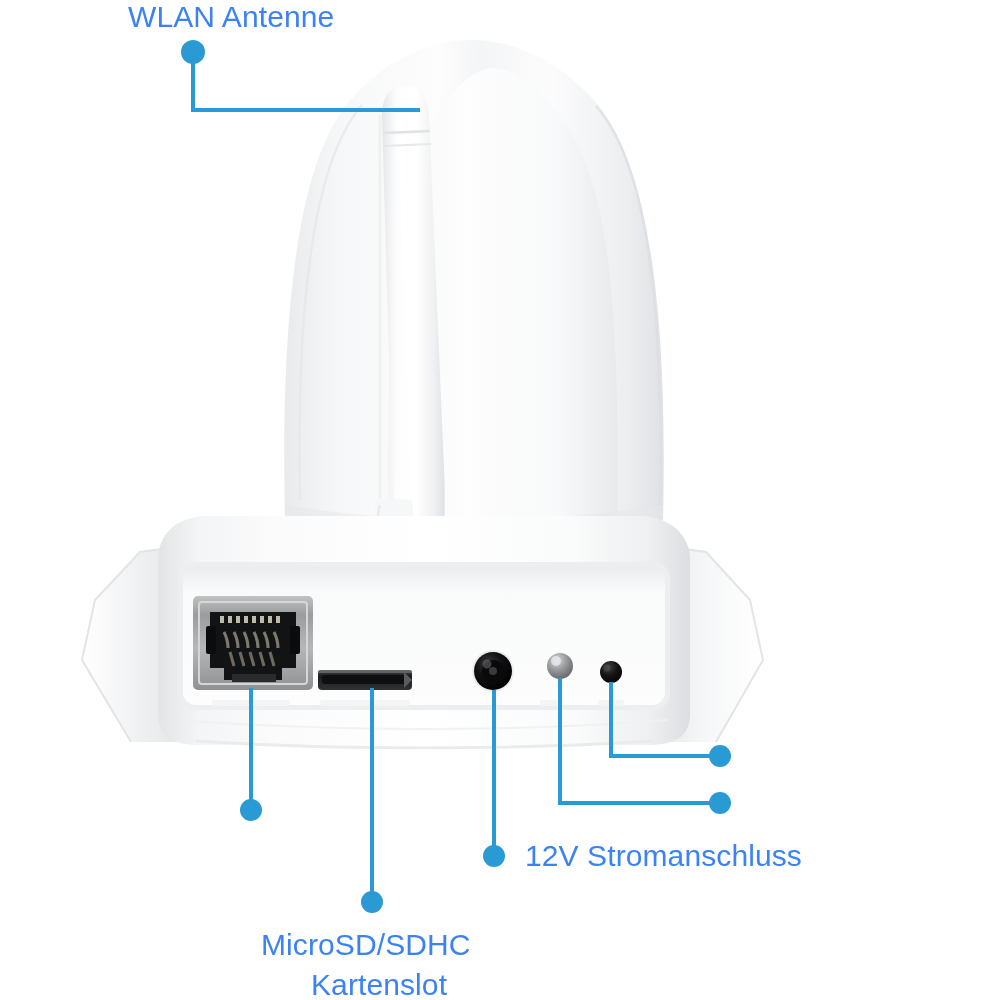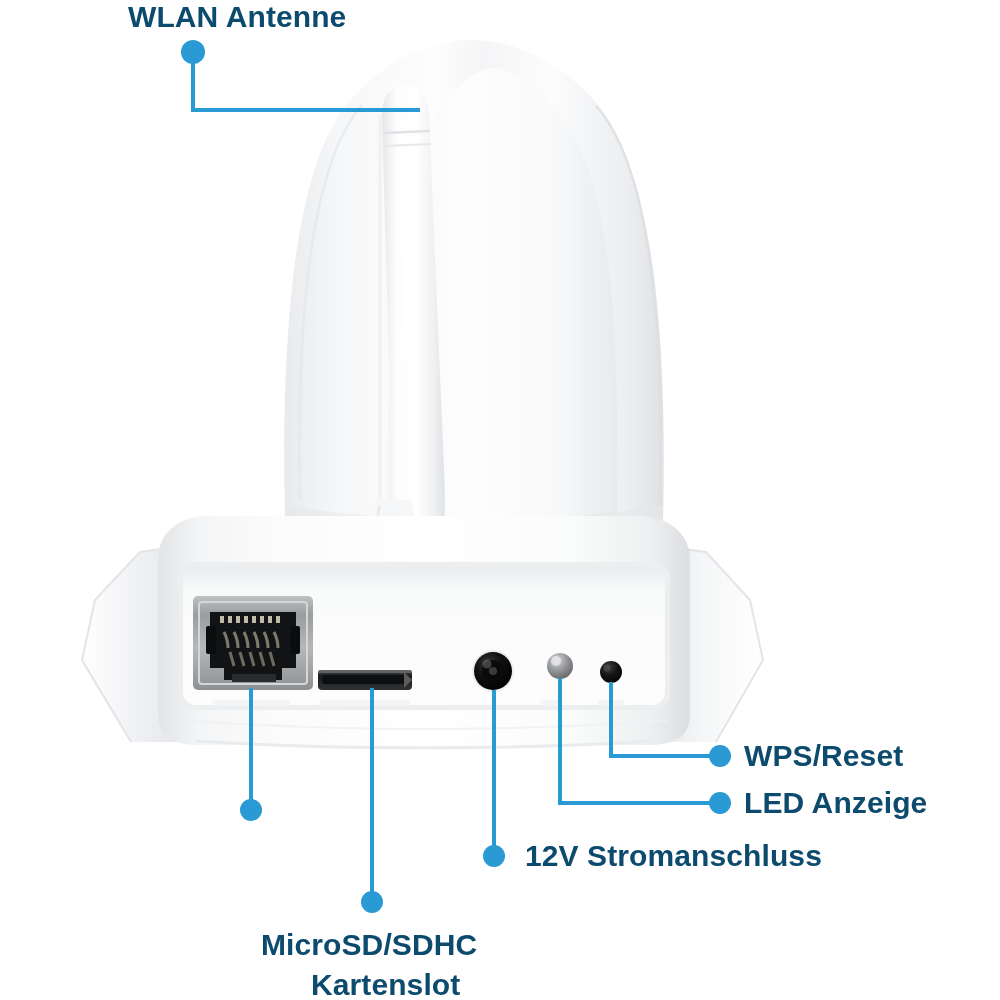--- a/index.html
+++ b/index.html
@@ -1,22 +1,22 @@
 <!DOCTYPE html>
 <html><head>
 <meta charset="utf-8">
 <style>
   html,body{margin:0;padding:0;background:#ffffff;}
   body{width:1000px;height:1000px;overflow:hidden;
        font-family:"Liberation Sans","DejaVu Sans",sans-serif;}
   #stage{position:relative;width:1000px;height:1000px;background:#fff;}
 
   
-  .lbl{position:absolute;color:#0c4a6e;font-size:30px;line-height:34px;
-       white-space:pre;letter-spacing:.1px;font-weight:700;}
+  .lbl{position:absolute;color:#3b82f6;font-size:30px;line-height:34px;
+       white-space:pre;letter-spacing:.1px;font-weight:400;}
   .lbl.ctr{text-align:center;}
 
   
   .vline{position:absolute;width:4px;background:#2a9ad5;}
   .hline{position:absolute;height:4px;background:#2a9ad5;}
   .dot{position:absolute;border-radius:50%;background:#2a9ad5;}
 
   
   #device{position:absolute;left:0;top:0;width:1000px;height:1000px;}
 </style>
@@ -247,17 +247,15 @@
   <div class="dot" style="left:709px;top:745px;width:22px;height:22px;"></div>
 
   <div class="lbl" style="left:128px;top:0px;">WLAN Antenne</div>
 
 
   <div class="lbl ctr" style="left:261px;top:928px;">MicroSD/SDHC</div>
   <div class="lbl ctr" style="left:311px;top:968px;">Kartenslot</div>
 
   <div class="lbl" style="left:525px;top:839px;text-align:right;">12V Stromanschluss</div>
 
-  <div class="lbl" style="left:744px;top:786px;">LED Anzeige</div>
-
-  <div class="lbl" style="left:744px;top:739px;">WPS/Reset</div>
+
 
 </div>
 
 </body></html>

